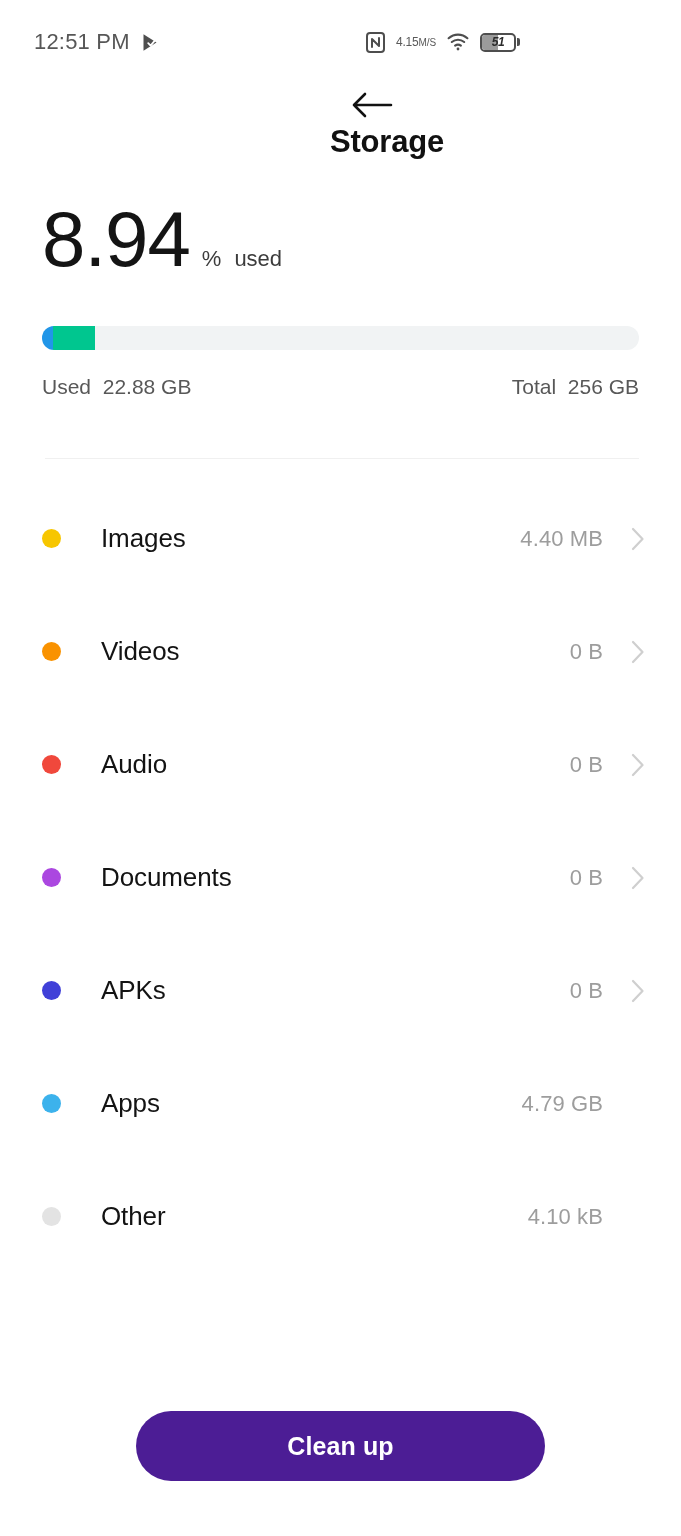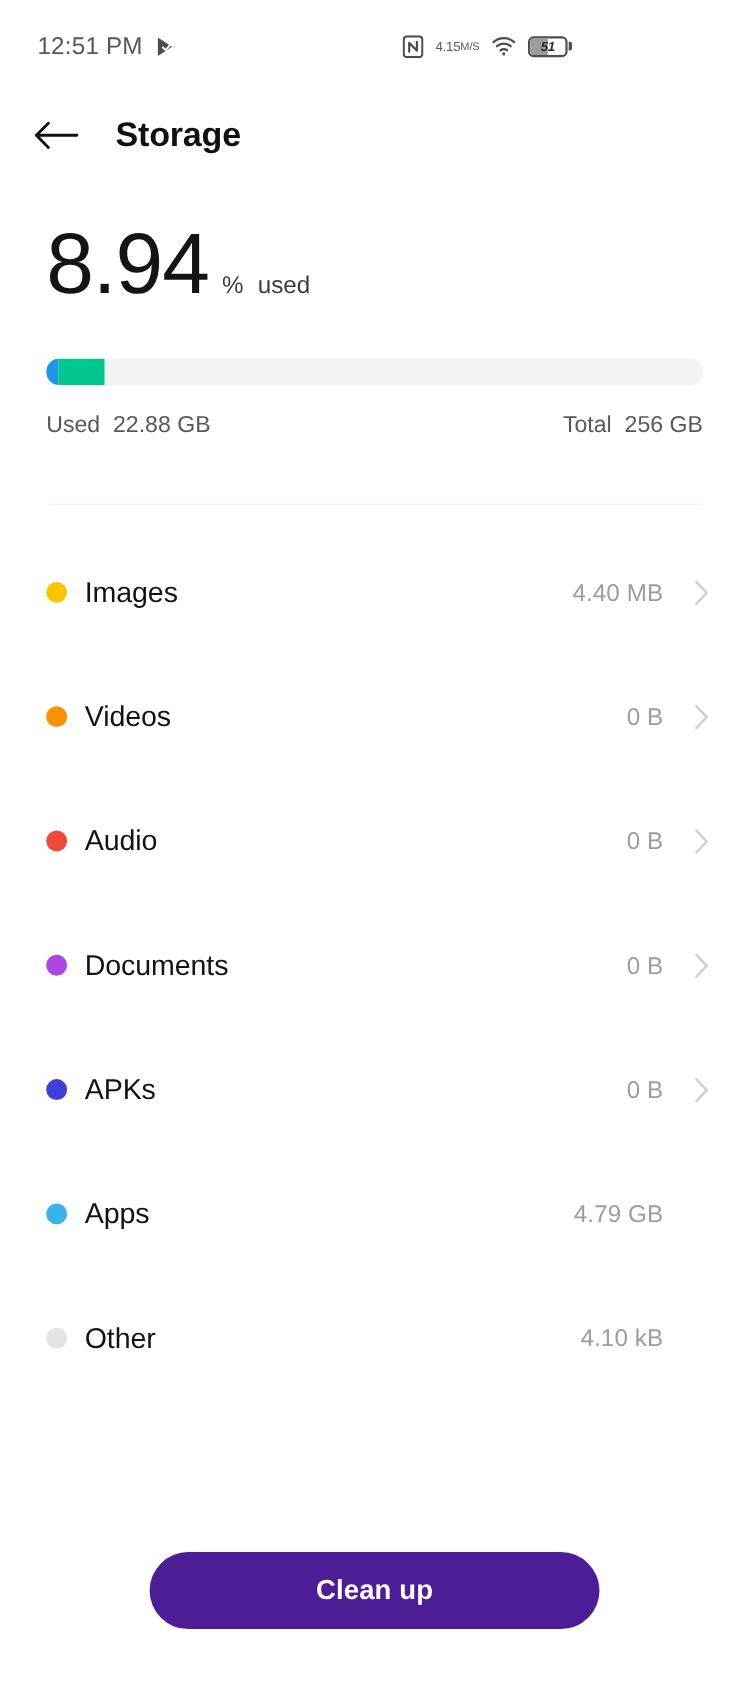--- a/index.html
+++ b/index.html
@@ -102,22 +102,23 @@
   }
 
   
   .app-bar {
     position: absolute;
     top: 86px; left: 0;
     width: 681px;
     height: 74px;
     display: flex;
     align-items: center;
-    padding-left: 28px;
+    padding-left: 62px;
     box-sizing: border-box;
+    flex-direction: column;
   }
   .back-btn {
     width: 46px;
     height: 46px;
     display: flex;
     align-items: center;
     justify-content: center;
     cursor: pointer;
   }
   .back-arrow { display: block; width: 42px; height: 30px; }
@@ -212,21 +213,21 @@
   }
   .cat-dot {
     width: 19px;
     height: 19px;
     border-radius: 50%;
     flex: 0 0 auto;
   }
   .cat-label {
     font-size: 26px;
     color: #131313;
-    margin-left: 16px;
+    margin-left: 40px;
     letter-spacing: -0.1px;
   }
   .cat-spacer { flex: 1 1 auto; }
   .cat-size {
     font-size: 22px;
     color: #9d9d9d;
     letter-spacing: 0.1px;
   }
   .cat-chevron {
     width: 26px;

